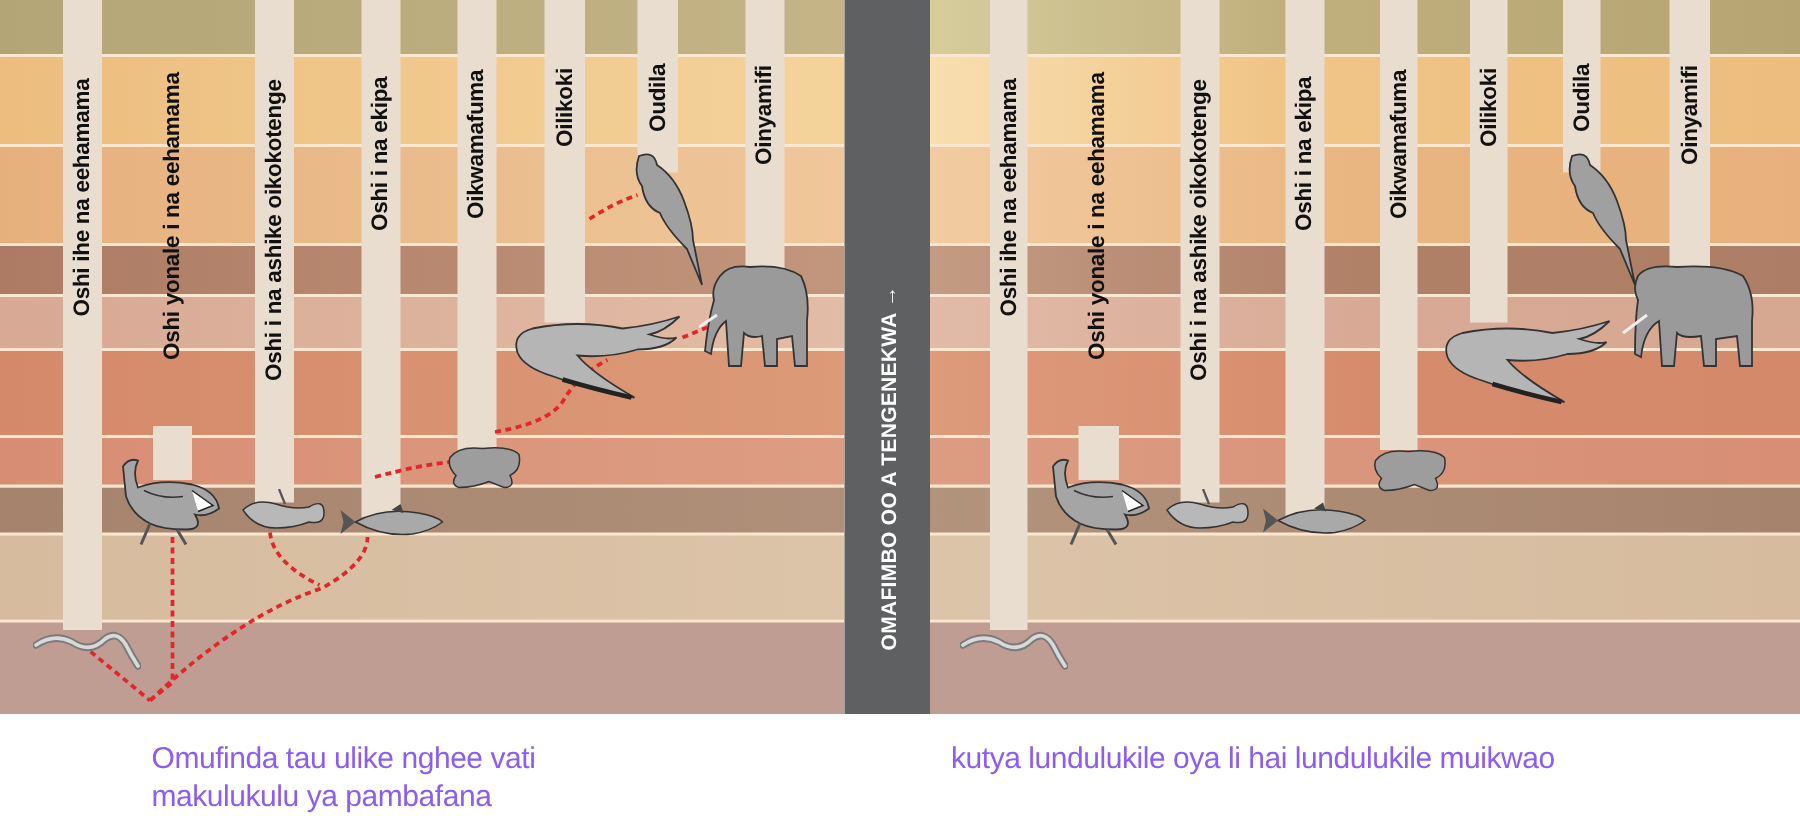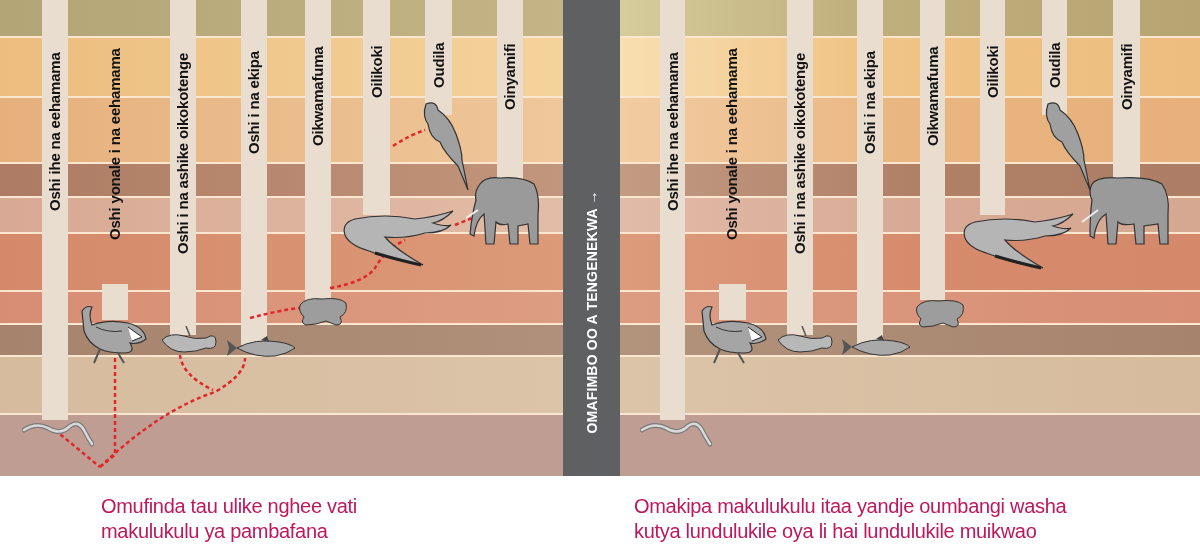--- a/index.html
+++ b/index.html
@@ -36,21 +36,21 @@
     position: absolute; left: 19px; top: 165px; width: 20px; height: 294px;
   }
   .axis-label-wrap span {
     position: absolute; left: 50%; top: 50%;
     transform: translate(-50%, -50%) rotate(-90deg);
     color: #fff; font-weight: bold; font-size: 14px; white-space: nowrap;
     letter-spacing: 0.2px;
   }
   .caption {
     position: absolute; top: 494px;
-    font-size: 20px; line-height: 25px; color: #be185d;
+    font-size: 20px; line-height: 25px; color: #8b5cf6;
     letter-spacing: -0.3px;
   }
   #caption-left { left: 101px; }
   #caption-right { left: 634px; }
   .animal { position: absolute; }
   svg.overlay { position: absolute; left: 0; top: 0; }
 </style>
 </head>
 <body>
 
@@ -220,15 +220,14 @@
     <path d="M14 10 Q 20 2 40 4 Q 70 2 84 10 Q 92 22 90 40 L 90 70 L 82 70 L 80 50 L 66 52 L 66 70 L 58 70 L 56 50 Q 44 52 40 48 L 38 70 L 30 70 L 28 40 Q 18 46 16 64 L 12 62 Q 12 40 14 26 Q 10 18 14 10 Z" fill="#9a9a9a" stroke="#333" stroke-width="1.2"></path>
     <path d="M20 36 L 4 48" stroke="#eee" stroke-width="2"></path>
   </svg>
 </div>
 
 <div class="caption" id="caption-left">
   <div>Omufinda tau ulike nghee vati</div>
   <div>makulukulu ya pambafana</div>
 </div>
 <div class="caption" id="caption-right">
-  <div>Omakipa makulukulu itaa yandje oumbangi washa</div>
   <div>kutya lundulukile oya li hai lundulukile muikwao</div>
 </div>
 
 </body></html>

